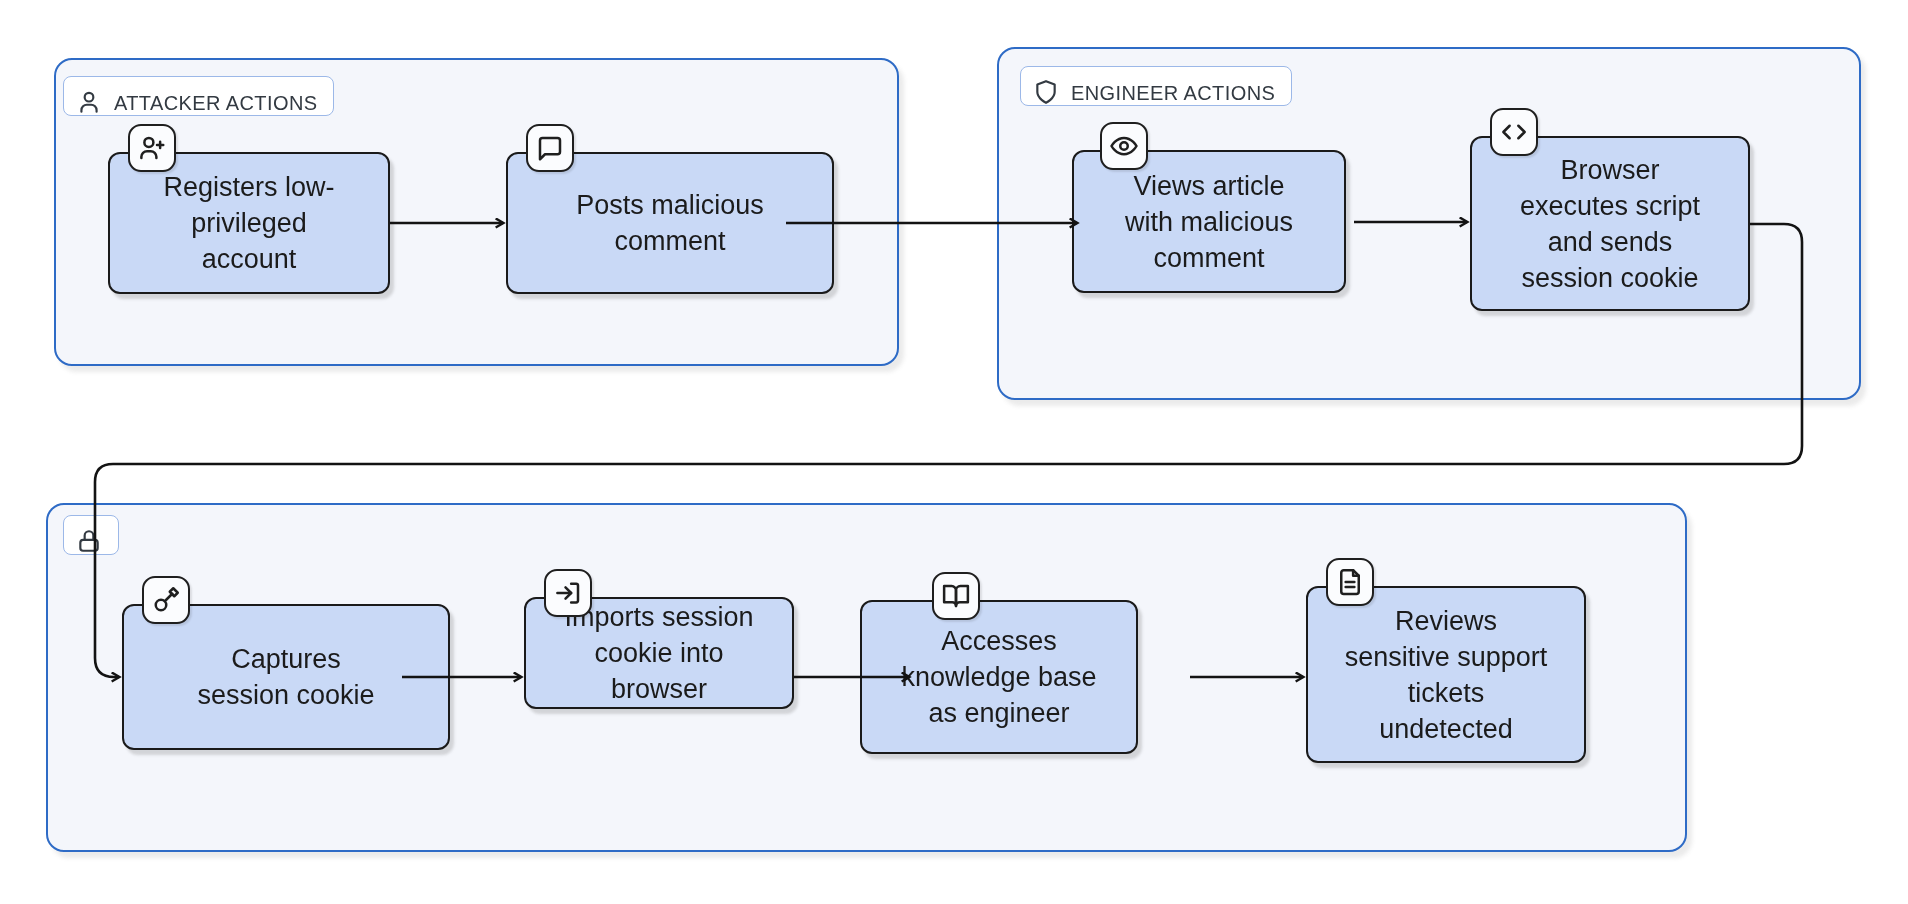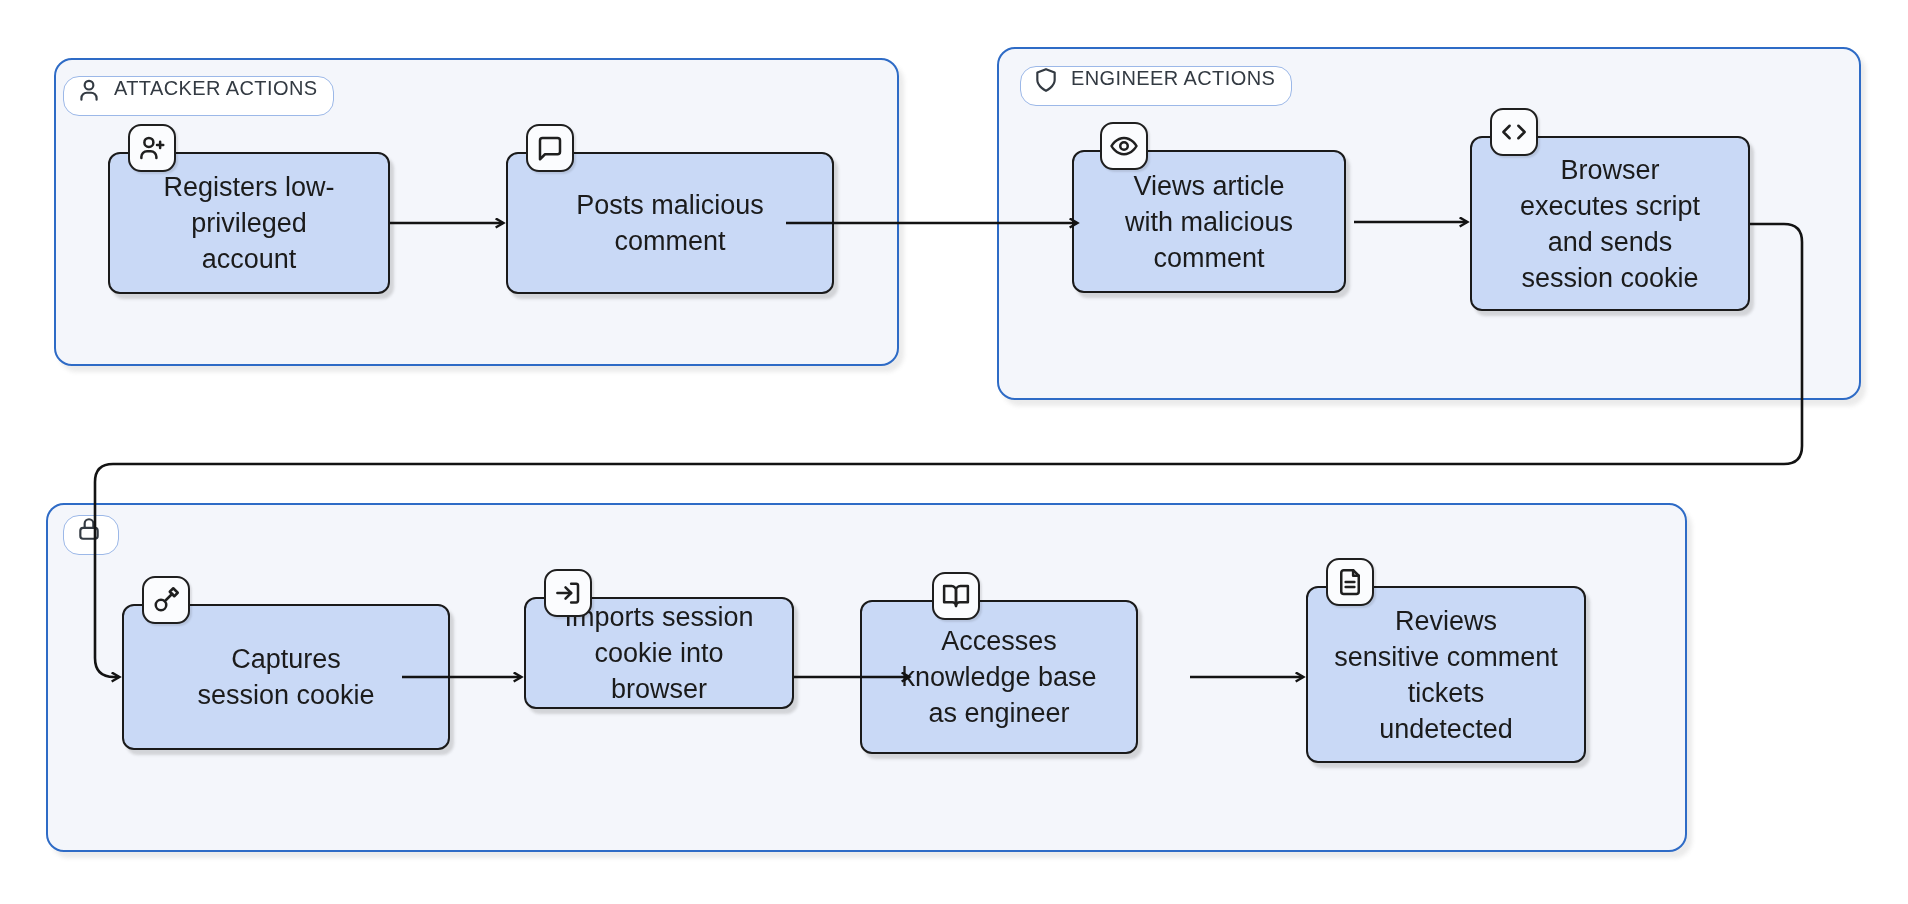--- a/index.html
+++ b/index.html
@@ -20,25 +20,25 @@
     box-sizing:border-box;
   }
   #g1{left:54px;top:58px;width:845px;height:308px;}
   #g2{left:997px;top:47px;width:864px;height:353px;}
   #g3{left:46px;top:503px;width:1641px;height:349px;}
 
   
   .group-label{
     position:absolute;
     display:inline-flex;
-    align-items:flex-start;
+    align-items:flex-end;
     gap:12px;
     background:#ffffff;
     border:1.5px solid #9cb8e8;
-    border-radius:16px;
+    border-radius:8px;
     height:40px;
     padding:0 16px 0 12px;
     box-sizing:border-box;
     z-index:20;
   }
   .group-label span{
     font-size:20px;
     color:#333a42;
     letter-spacing:0.4px;
     white-space:nowrap;
@@ -173,21 +173,21 @@
 cookie into
 browser</div>
   </div>
   <div class="node" id="n7">
     <div class="node-label">Accesses
 knowledge base
 as engineer</div>
   </div>
   <div class="node" id="n8">
     <div class="node-label">Reviews
-sensitive comment
+sensitive support
 tickets
 undetected</div>
   </div>
 
   <div class="icon-badge" id="b1">
     <svg class="ic" width="30" height="30" viewBox="0 0 24 24">
         <circle cx="9.5" cy="7.5" r="3.6"></circle>
         <path d="M3.5 20v-1a4.5 4.5 0 0 1 4.5-4.5h3A4.5 4.5 0 0 1 15.5 19v1"></path>
         <line x1="18.5" y1="7" x2="18.5" y2="12"></line>
         <line x1="16" y1="9.5" x2="21" y2="9.5"></line>

